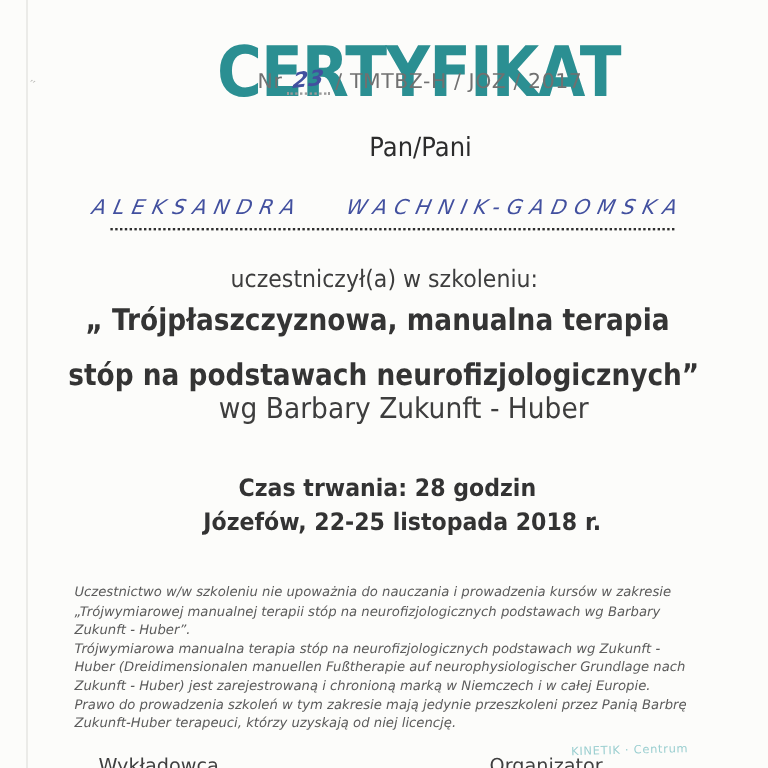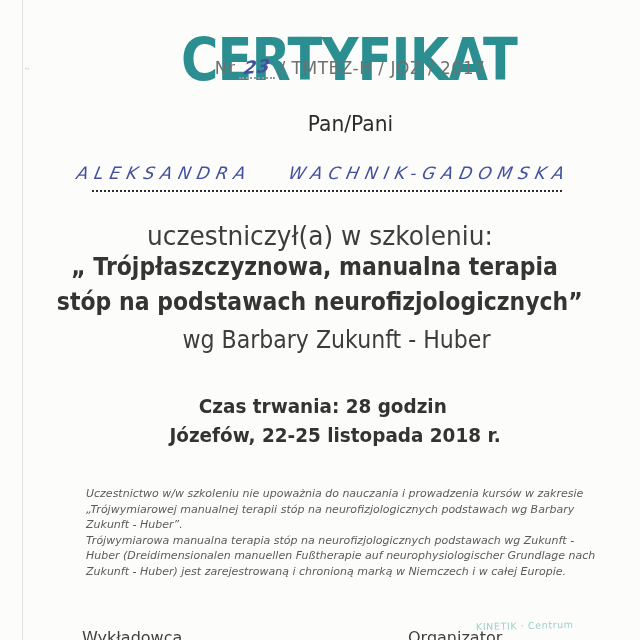--- a/index.html
+++ b/index.html
@@ -26,30 +26,30 @@
                transform:skewX(-12deg) rotate(-6deg); position:relative; top:-1px; }
 
   .salutation { top:111px; left:30px; font-size:22px; color:#2c2c2c; }
 
   .hand-name { top:163px; left:4px; font-size:17px; color:#42509f; font-style:italic;
                letter-spacing:6px; word-spacing:26px; }
   .hand-name .squeeze2 { transform:skewX(-12deg); }
   .name-dotted { position:absolute; left:92px; top:176px; width:470px; height:14px;
                  border-bottom:2px dotted #2e2e2e; }
 
-  .intro   { top:220px; left:0;   font-size:27px; color:#3d3d3d; }
+  .intro   { top:220px; left:0;   font-size:20px; color:#3d3d3d; }
   .course1 { top:252px; left:-5px; font-size:25px; font-weight:700; color:#343434; }
-  .course2 { top:287px; left:0;   font-size:25px; font-weight:700; color:#343434; }
+  .course2 { top:298px; left:0;   font-size:25px; font-weight:700; color:#343434; }
   .course1 .squeeze, .course2 .squeeze { transform:scaleX(0.88); }
   .method  { top:326px; left:16px; font-size:24px; color:#3d3d3d; }
 
   .duration { top:394px; left:3px;  font-size:20px; font-weight:700; color:#333; }
   .placedate{ top:423px; left:15px; font-size:20px; font-weight:700; color:#333; }
 
-  .disclaimer { position:absolute; left:86px; top:486px; width:514px;
+  .disclaimer { position:absolute; left:62px; top:486px; width:514px;
                 font-size:11px; font-style:italic; color:#5b5b5b; line-height:1.42; text-align:left; }
   .disclaimer p { margin:0; }
 
   .footer-label { position:absolute; top:628px; font-size:16px; color:#3f3f3f; white-space:nowrap; }
   .lecturer  { left:82px; }
   .organizer { left:408px; }
   .stamp { position:absolute; left:476px; top:620px; font-size:9.5px; color:#79bfc2; opacity:.75;
            letter-spacing:.6px; transform:rotate(-1.5deg); white-space:nowrap; }
 </style>
 </head>
@@ -74,19 +74,20 @@
   <div class="line course1"><span class="squeeze">„ Trójpłaszczyznowa, manualna terapia</span></div>
   <div class="line course2"><span class="squeeze">stóp na podstawach neurofizjologicznych”</span></div>
   <div class="line method"><span class="squeeze2">wg Barbary Zukunft - Huber</span></div>
 
   <div class="line duration"><span class="squeeze2">Czas trwania: 28 godzin</span></div>
   <div class="line placedate"><span class="squeeze2">Józefów, 22-25 listopada 2018 r.</span></div>
 
   <div class="disclaimer">
     <p>Uczestnictwo w/w szkoleniu nie upoważnia do nauczania i prowadzenia kursów w zakresie „Trójwymiarowej manualnej terapii stóp na neurofizjologicznych podstawach wg Barbary Zukunft - Huber”.</p>
     <p>Trójwymiarowa manualna terapia stóp na neurofizjologicznych podstawach wg Zukunft - Huber (Dreidimensionalen manuellen Fußtherapie auf neurophysiologischer Grundlage nach Zukunft - Huber) jest zarejestrowaną i chronioną marką w Niemczech i w całej Europie.</p>
+    <p>Prawo do prowadzenia szkoleń w tym zakresie mają jedynie przeszkoleni przez Panią Barbrę Zukunft-Huber terapeuci, którzy uzyskają od niej licencję.</p>
   </div>
 
   <div class="stamp">KINETIK · Centrum</div>
   <div class="footer-label lecturer">Wykładowca</div>
   <div class="footer-label organizer">Organizator</div>
 
 </div>
 
 </body></html>

